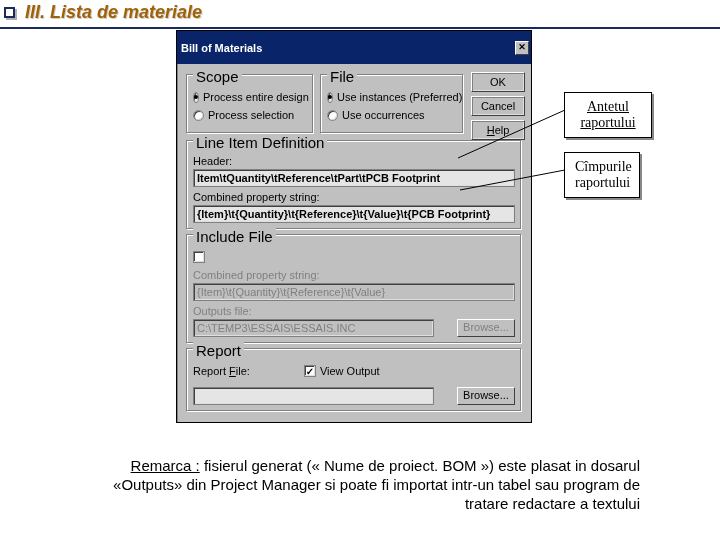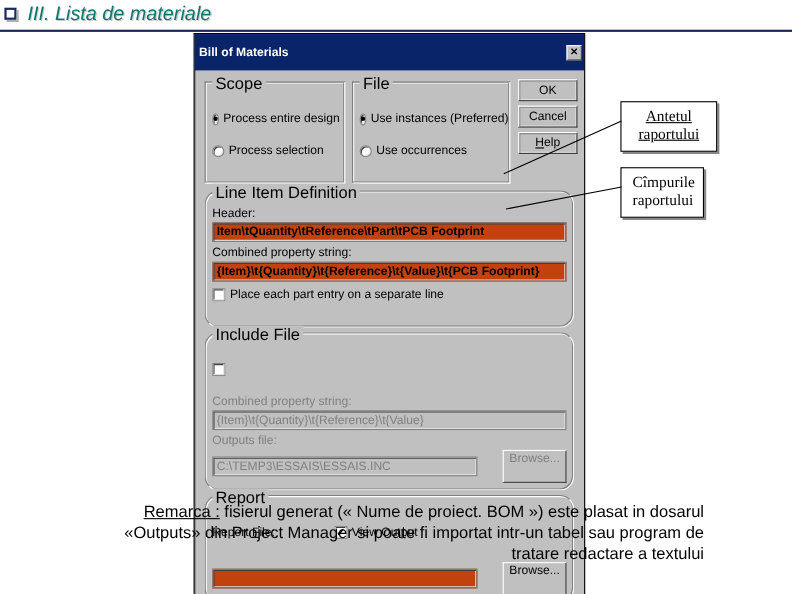--- a/index.html
+++ b/index.html
@@ -19,23 +19,23 @@
     padding: 2px 0 4px 4px;
   }
   .bullet {
     width: 11px; height: 11px;
     border: 2px solid #1a2a5a;
     margin-right: 10px;
     box-shadow: 2px 2px 0 #b0b0b0;
   }
   .slide-title {
     font-size: 18px;
-    font-weight: normal;
+    font-weight: bold;
     font-style: italic;
-    color: #0f766e;
+    color: #a16207;
     text-shadow: 1px 1px 0 #ccc;
   }
   .dialog {
     position: absolute;
     left: 176px; top: 30px;
     width: 356px;
     background: #c0c0c0;
     border: 1px solid #000;
     box-shadow: 1px 1px 0 #808080 inset;
   }
@@ -70,21 +70,21 @@
   }
   .gb-scope { width: 128px; }
   .gb-mode { width: 144px; }
   .gb-legend {
     position: absolute; top: -7px; left: 6px;
     background: #c0c0c0; padding: 0 3px;
     font-size: 15px;
   }
   .radio-row, .check-row {
     display: flex; align-items: center;
-    margin: 17px 0;
+    margin: 6px 0;
     font-size: 11px;
     white-space: nowrap;
   }
   .radio {
     width: 11px; height: 11px; border-radius: 50%;
     background: #fff;
     border: 1px solid #808080;
     box-shadow: inset -1px -1px 0 #dfdfdf, inset 1px 1px 0 #404040;
     margin-right: 4px;
     display: inline-flex; align-items: center; justify-content: center;
@@ -109,36 +109,36 @@
   .win-btn {
     display:block; width:100%; height:20px;
     margin-bottom:4px;
     background:#c0c0c0;
     border:1px solid #fff;
     border-right-color:#404040; border-bottom-color:#404040;
     box-shadow: 1px 1px 0 #808080 inset, -1px -1px 0 #dfdfdf inset;
     font-size:11px; text-align:center; line-height:18px;
   }
   .win-btn u { text-decoration: underline; }
-  .gb-full { width: calc(100% - 6px); margin: 4px 3px; border-radius: 13px; }
+  .gb-full { width: calc(100% - 6px); margin: 4px 3px; }
   .label { font-size:11px; margin: 4px 0 2px 0; }
   .text-in {
     display:block; width: 100%;
-    background:#c2410c;
+    background:#e5e5e5;
     border:1px solid #808080;
     box-shadow: inset 1px 1px 0 #404040, inset -1px -1px 0 #dfdfdf;
     font-size:11px; font-weight:bold;
     padding:2px 3px; height:18px;
     overflow:hidden; white-space:nowrap;
   }
   .text-in.disabled { background:#c0c0c0; color:#808080; font-weight:normal;}
   .disabled-text { color:#808080; }
   .inline-row { display:flex; align-items:center; gap:23px; }
   .small-btn {
-    width:58px; height:30px;
+    width:58px; height:18px;
     background:#c0c0c0;
     border:1px solid #fff;
     border-right-color:#404040; border-bottom-color:#404040;
     font-size:11px; text-align:center; line-height:15px;
   }
   .small-btn.off { color:#808080; }
   .callout {
     position:absolute;
     background:#fff;
     border:1px solid #000;
@@ -205,24 +205,20 @@
           </div>
       </div>
     </div>
 
     <div class="groupbox gb-full">
       <div class="gb-legend">Line Item Definition</div>
       <div class="label">Header:</div>
       <span class="text-in">Item\tQuantity\tReference\tPart\tPCB Footprint</span>
       <div class="label">Combined property string:</div>
       <span class="text-in">{Item}\t{Quantity}\t{Reference}\t{Value}\t{PCB Footprint}</span>
-      <div class="check-row" style="margin-top:6px">
-          <span class="checkbox"></span>
-          <span>Place each part entry on a separate line</span>
-        </div>
     </div>
 
     <div class="groupbox gb-full">
       <div class="gb-legend">Include File</div>
       <div class="check-row">
           <span class="checkbox"></span>
         </div>
       <div class="label disabled-text">Combined property string:</div>
       <span class="text-in disabled">{Item}\t{Quantity}\t{Reference}\t{Value}</span>
       <div class="label disabled-text">Outputs file:</div>

